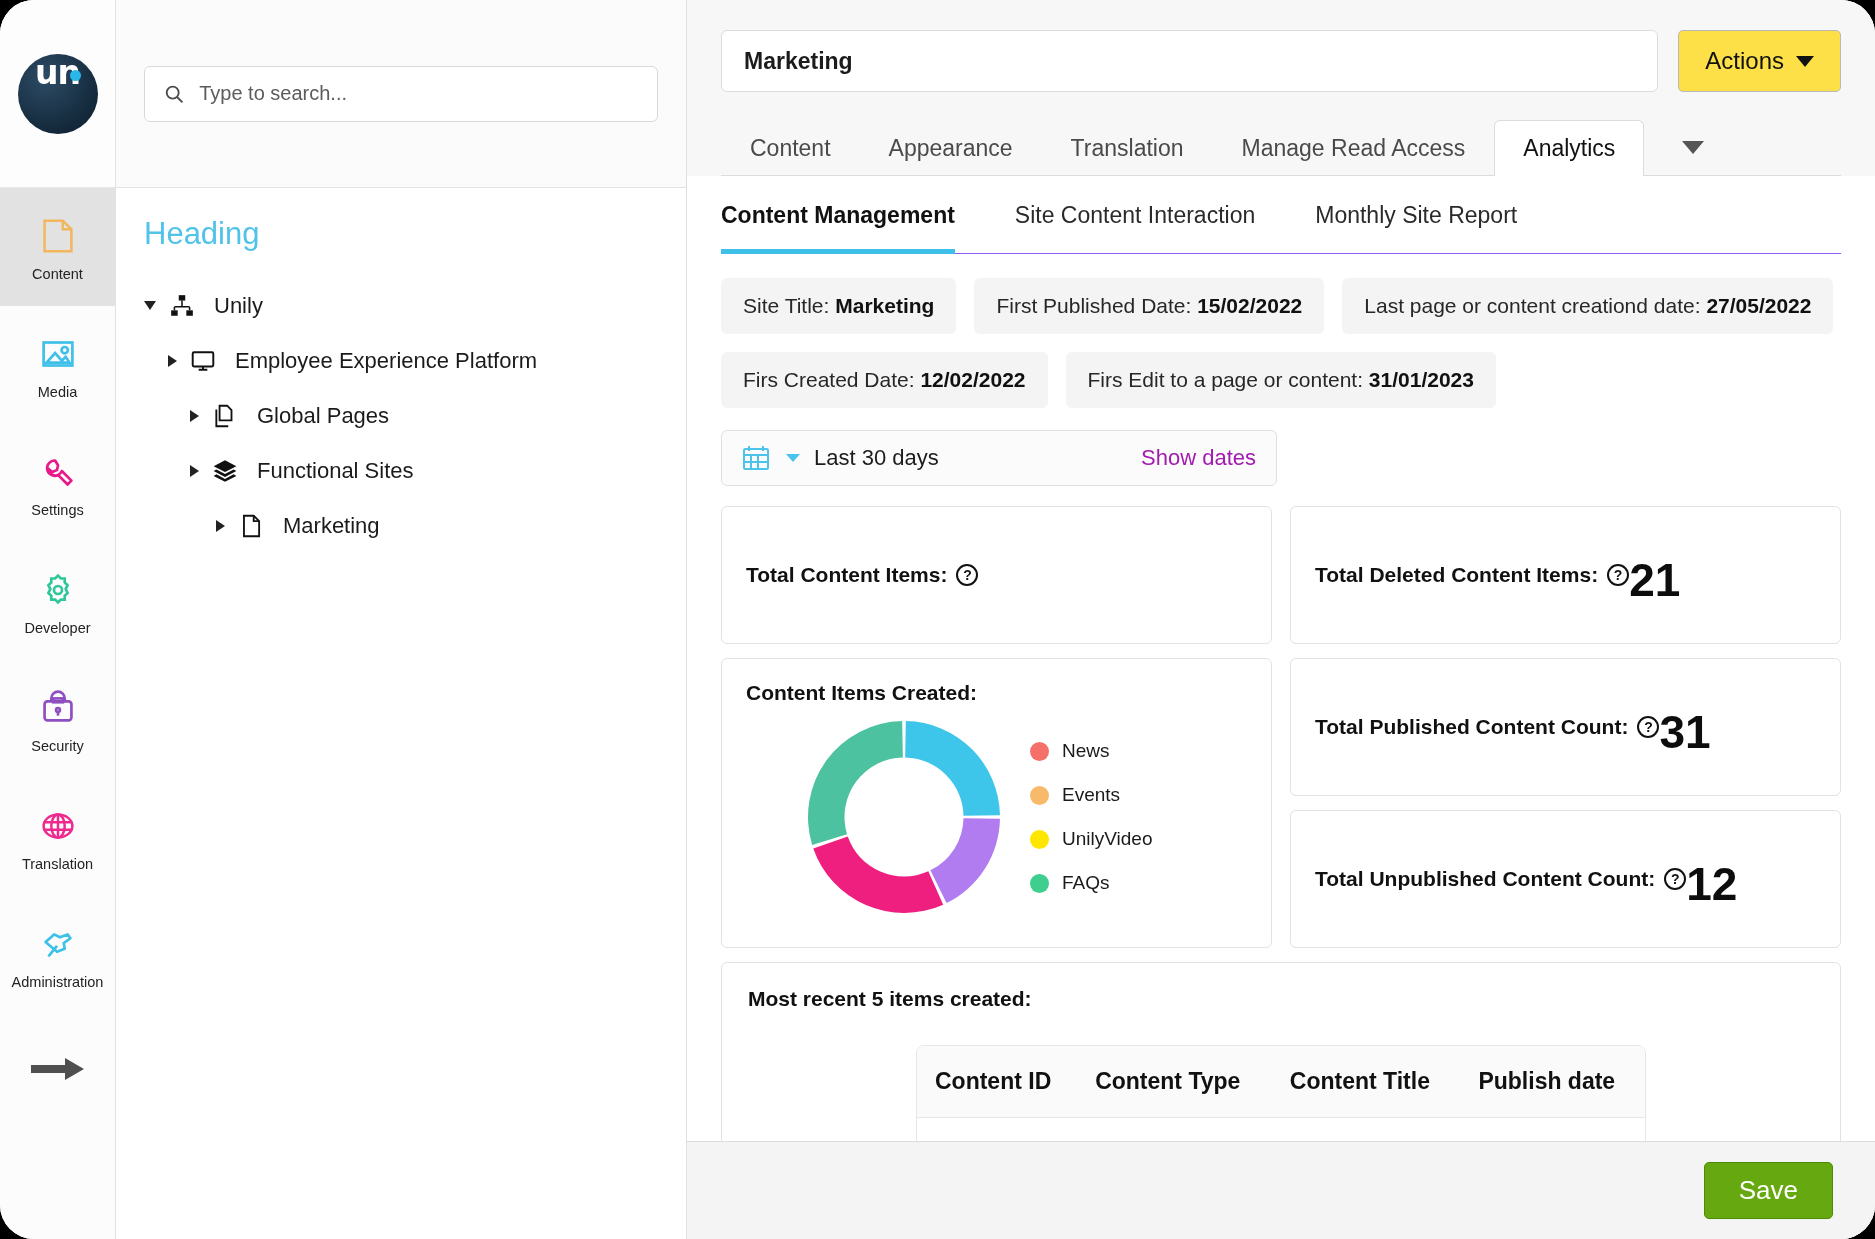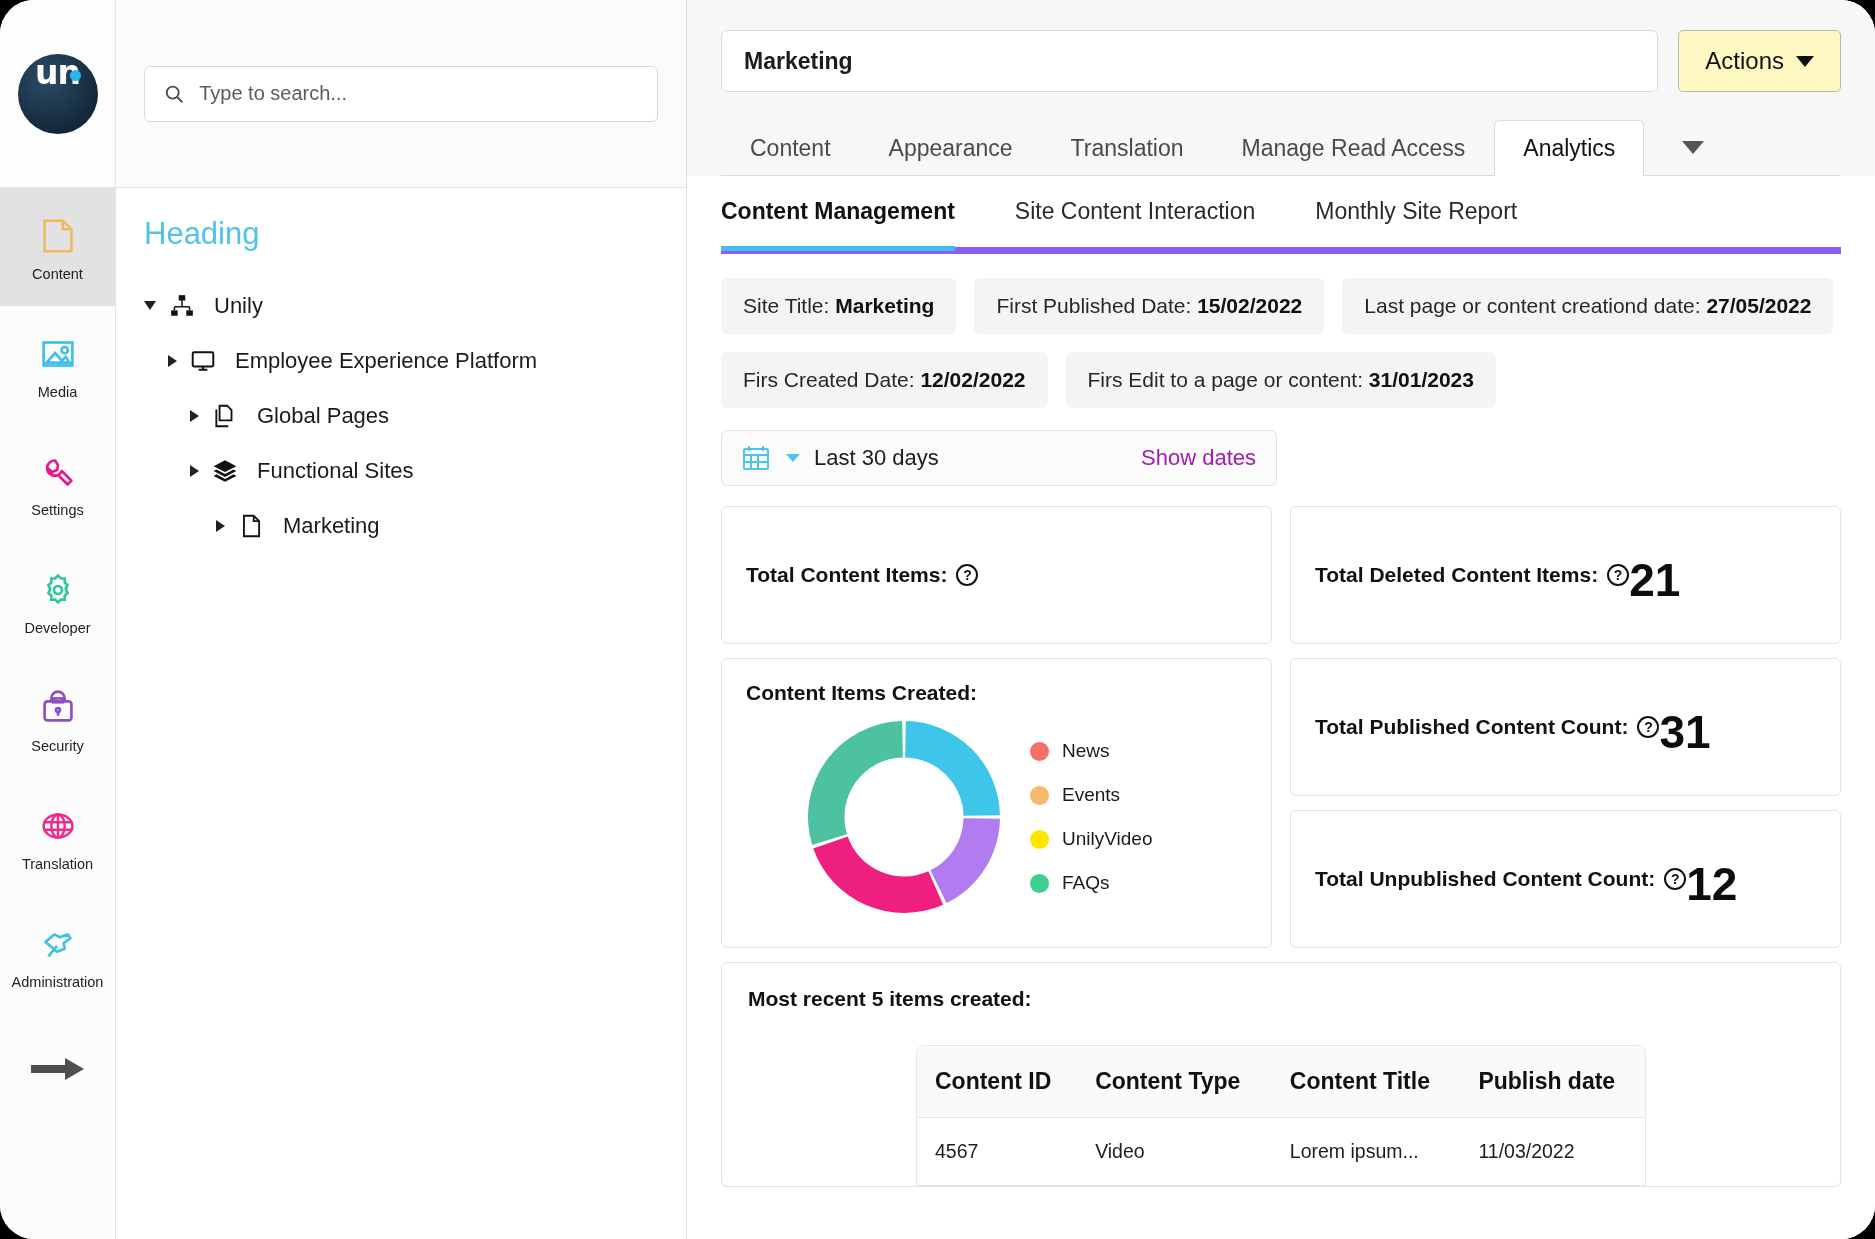--- a/index.html
+++ b/index.html
@@ -161,21 +161,21 @@
     padding: 0 22px;
   }
   .title-input input {
     border: none; outline: none; background: transparent;
     font-size: 23px; font-weight: 700; color: #1c1c1c;
     font-family: "Liberation Sans", sans-serif;
     width: 100%;
   }
   .actions-btn {
     height: 62px;
-    background: #fef9c3;
+    background: #fde047;
     border: 1px solid #b9b9b9;
     border-radius: 5px;
     padding: 0 26px;
     display: flex; align-items: center; gap: 12px;
     font-size: 24px; color: #111;
     cursor: pointer;
     font-family: "Liberation Sans", sans-serif;
   }
   .tri-down {
     width: 0; height: 0;
@@ -225,23 +225,22 @@
   
   .main-scroll {
     flex: 1;
     background: #ffffff;
     overflow: hidden;
     padding: 0 34px;
     position: relative;
   }
   .subtabs {
     display: flex; gap: 0;
-    border-bottom: 7px solid #8b5cf6;
+    border-bottom: 1px solid #8b5cf6;
     height: 78px;
-    align-items: center;
   }
   .subtab {
     padding: 0 0 0 0;
     margin-right: 60px;
     height: 78px;
     display: flex; align-items: center;
     font-size: 23px;
     color: #2a2a2a;
     cursor: pointer;
     position: relative;
@@ -687,14 +686,17 @@
                   <td>11/03/2022</td>
                 </tr>
               </tbody>
             </table>
           </div>
         </div>
 
       </div>
     </div>
 
+    <div class="footer">
+      <button class="save-btn">Save</button>
+    </div>
   </div>
 </div>
 
 </body></html>

